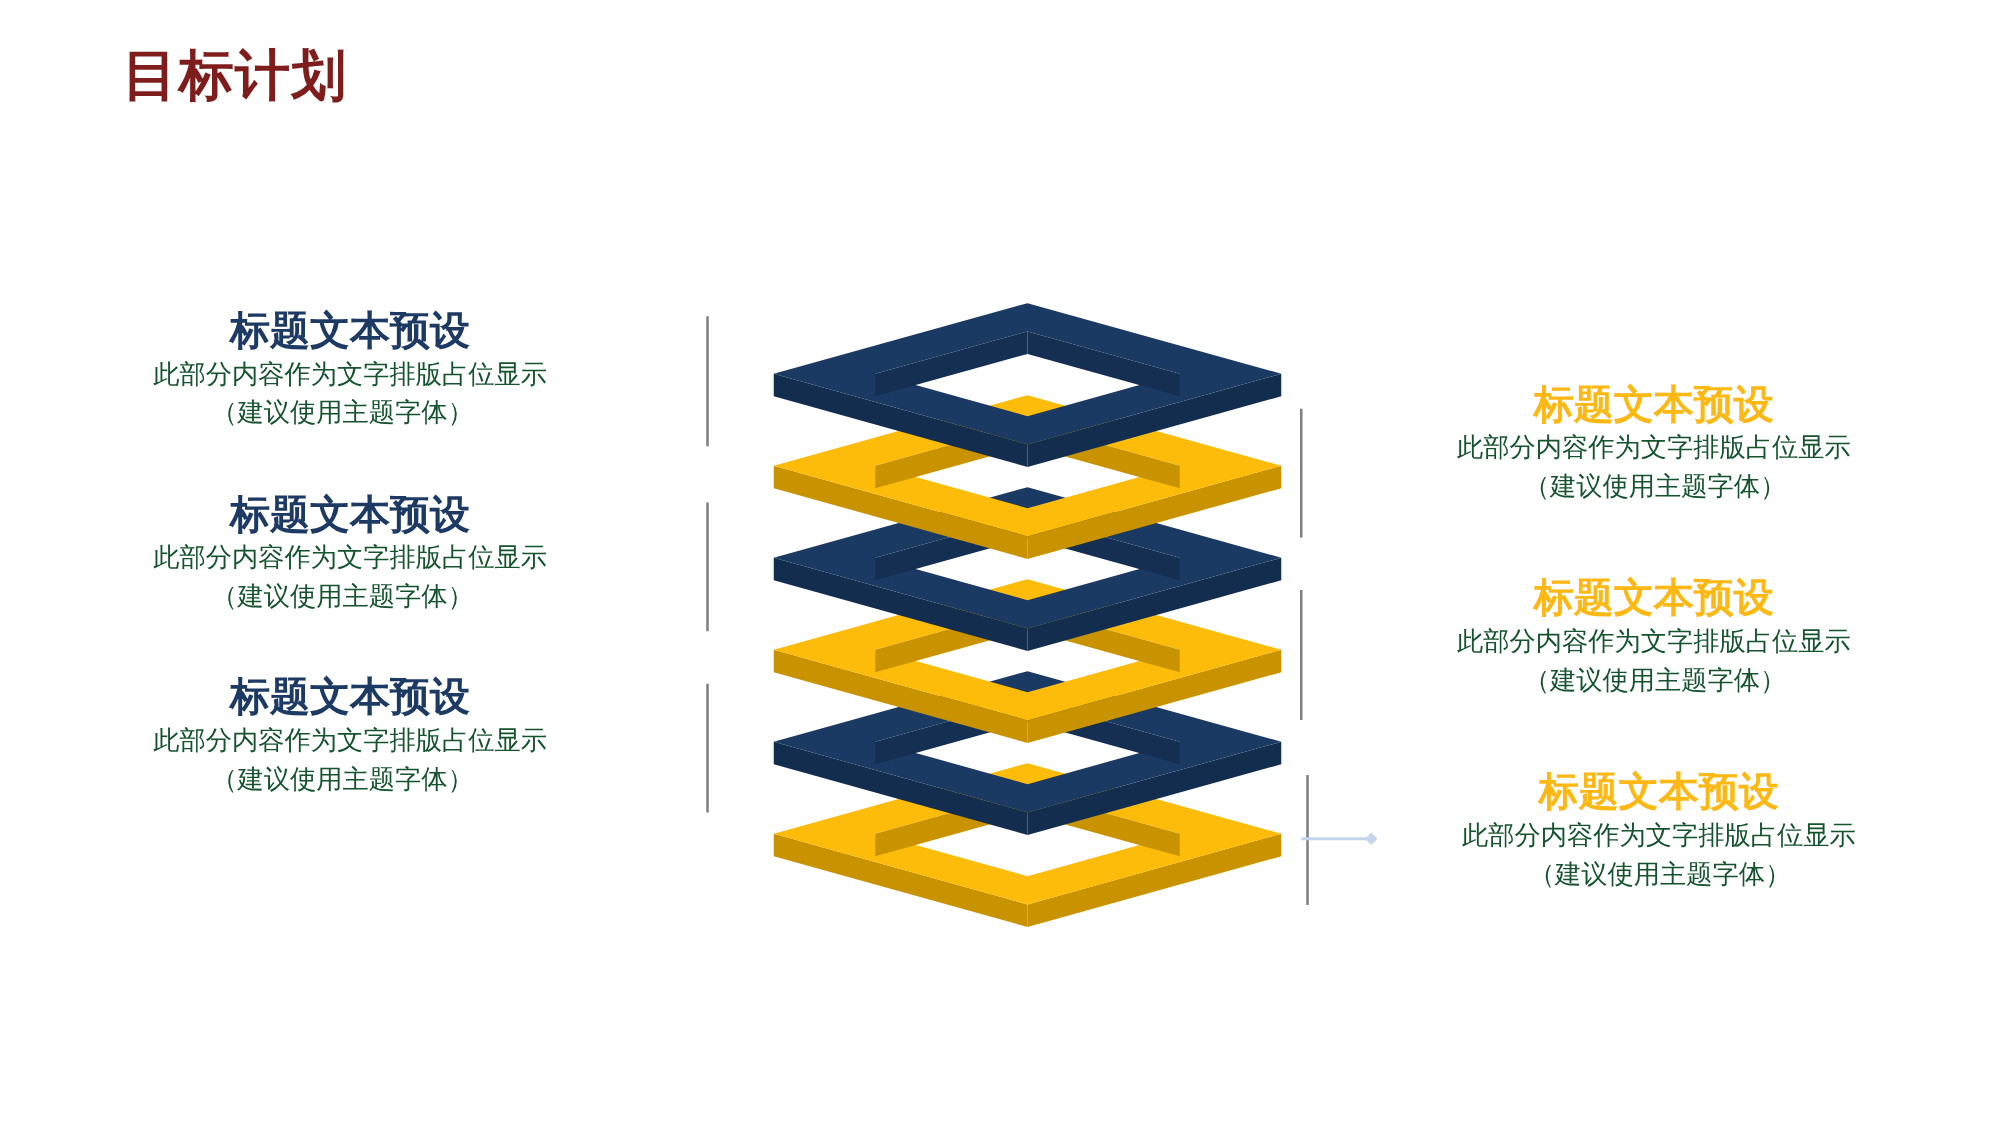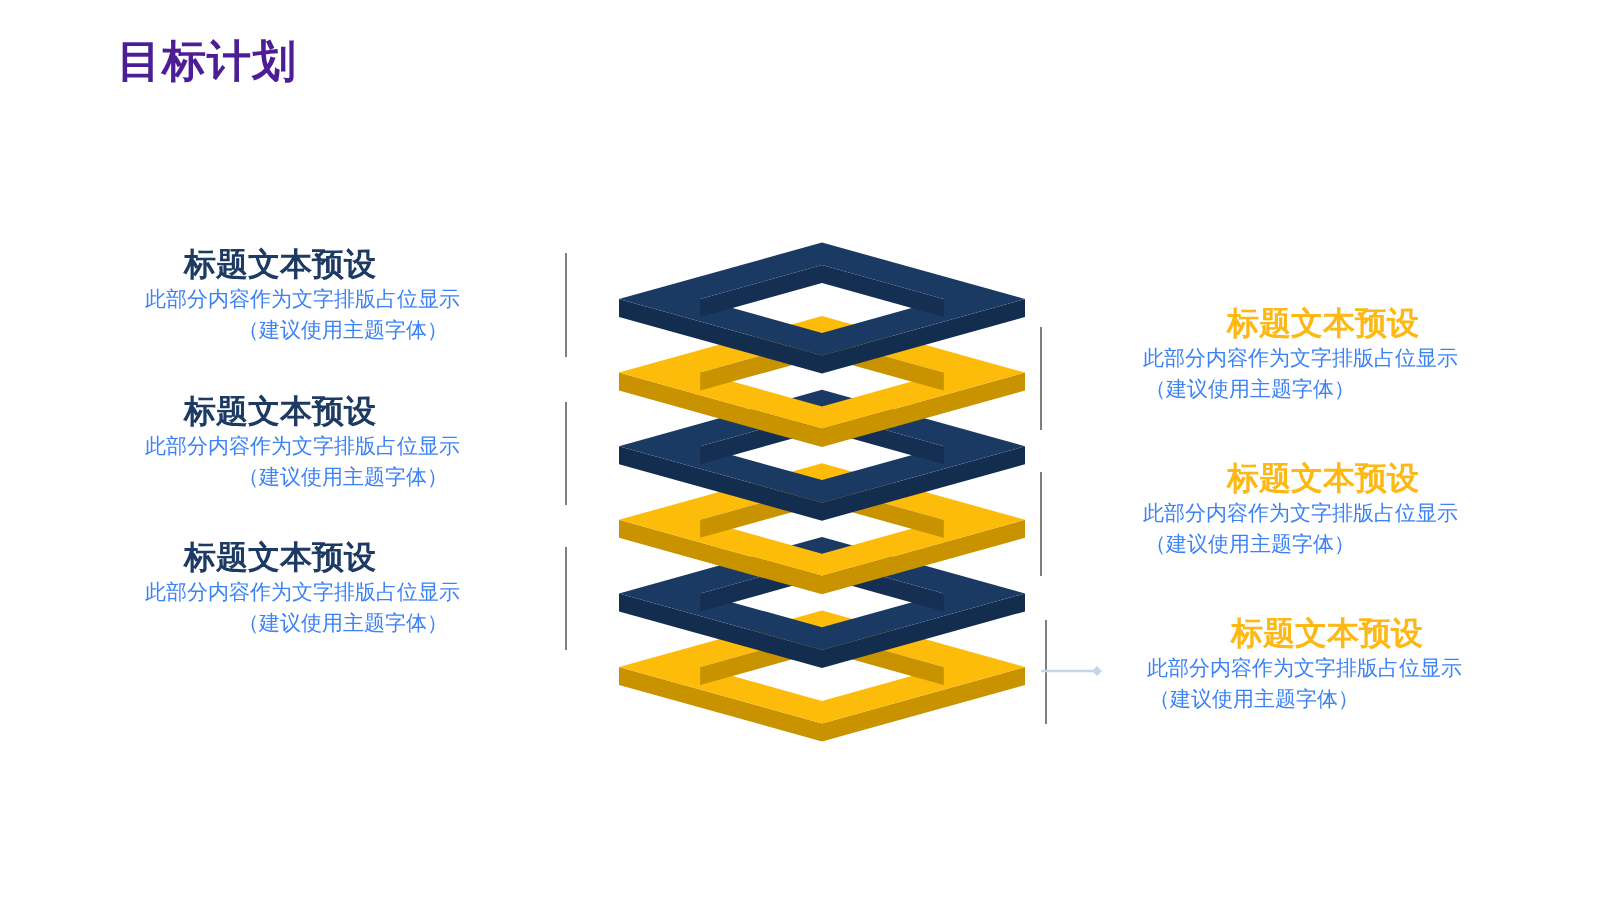--- a/index.html
+++ b/index.html
@@ -1,22 +1,22 @@
 <!DOCTYPE html>
 <html><head>
 <meta charset="utf-8">
 <style>
   html, body { margin: 0; padding: 0; background: #ffffff; }
   body { width: 1600px; height: 900px; position: relative; overflow: hidden;
          font-family: "DejaVu Sans", "Liberation Sans", sans-serif; }
-  .page-title { position: absolute; left: 117px; top: 33px; font-size: 44px; font-weight: bold;
-                color: #4c1d95; letter-spacing: 1px; line-height: 56px; }
+  .page-title { position: absolute; left: 98px; top: 33px; font-size: 44px; font-weight: bold;
+                color: #7f1d1d; letter-spacing: 1px; line-height: 56px; }
   .block { position: absolute; width: 360px; }
   .block .title { font-size: 32px; font-weight: bold; line-height: 40px; white-space: nowrap; text-align: center; }
-  .block .body { font-size: 21px; line-height: 31px; color: #3b82f6; white-space: nowrap; }
+  .block .body { font-size: 21px; line-height: 31px; color: #14532d; white-space: nowrap; text-align: center; }
   .block.left { text-align: right; }
   .block.left .title { color: #1c3a63; }
   .block.right { text-align: left; }
   .block.right .title { color: #fdb813; }
   .block.right .body .line2 { padding-left: 2px; }
   .block.left .body .line2 { padding-right: 12px; }
   .vline { position: absolute; width: 1.5px; background: #7f7f7f; }
   svg.stack { position: absolute; left: 0; top: 0; }
 </style>
 </head>

